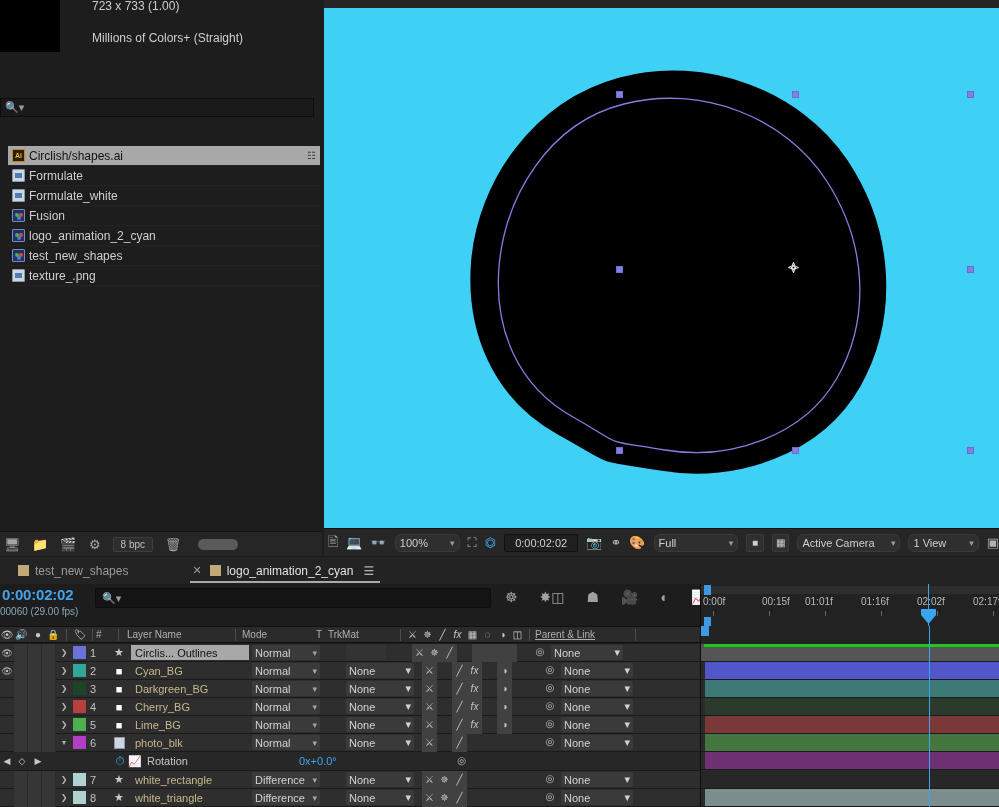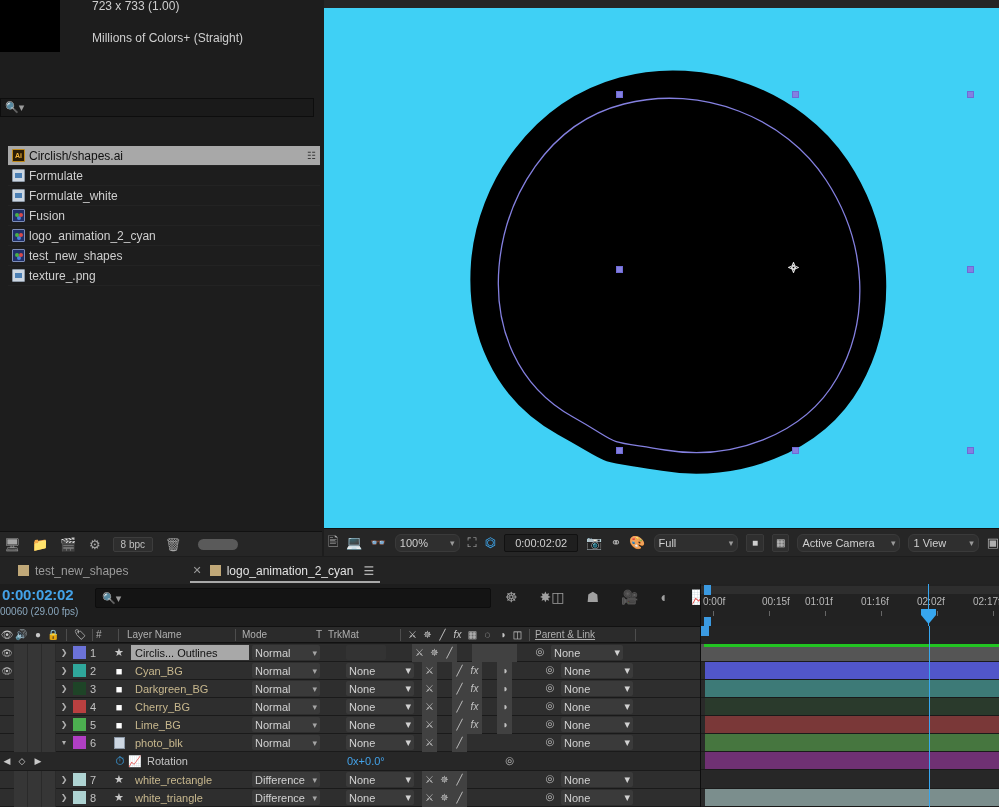--- a/index.html
+++ b/index.html
@@ -672,21 +672,21 @@
       </div>
 
       <div class="prow">
         <span style="width:14px;text-align:center;color:#c9c9c9;font-size:9px;">◀</span>
         <span style="width:16px;text-align:center;color:#c9c9c9;font-size:9px;">◇</span>
         <span style="width:16px;text-align:center;color:#c9c9c9;font-size:9px;">▶</span>
         <span style="width:67px;"></span>
         <span style="color:#3ea8ef;font-size:12px;width:14px;text-align:center;">⏱</span>
         <span style="color:#c9c9c9;font-size:11px;width:16px;text-align:center;">📈</span>
         <span class="pname">Rotation</span>
-        <span class="pval" style="margin-left:120px;padding-left:39px;">0x+0.0°</span>
+        <span class="pval" style="margin-left:72px;padding-left:39px;">0x+0.0°</span>
         <span class="cell c-pick" style="margin-left:114px;">⦾</span>
       </div>
 
       <div class="lrow">
         <span class="cell c-eye"></span>
         <span class="cell c-box"></span>
         <span class="cell c-box"></span>
         <span class="cell c-box"></span>
         <span class="cell c-tri">❯</span>
         <span class="cell c-color">

